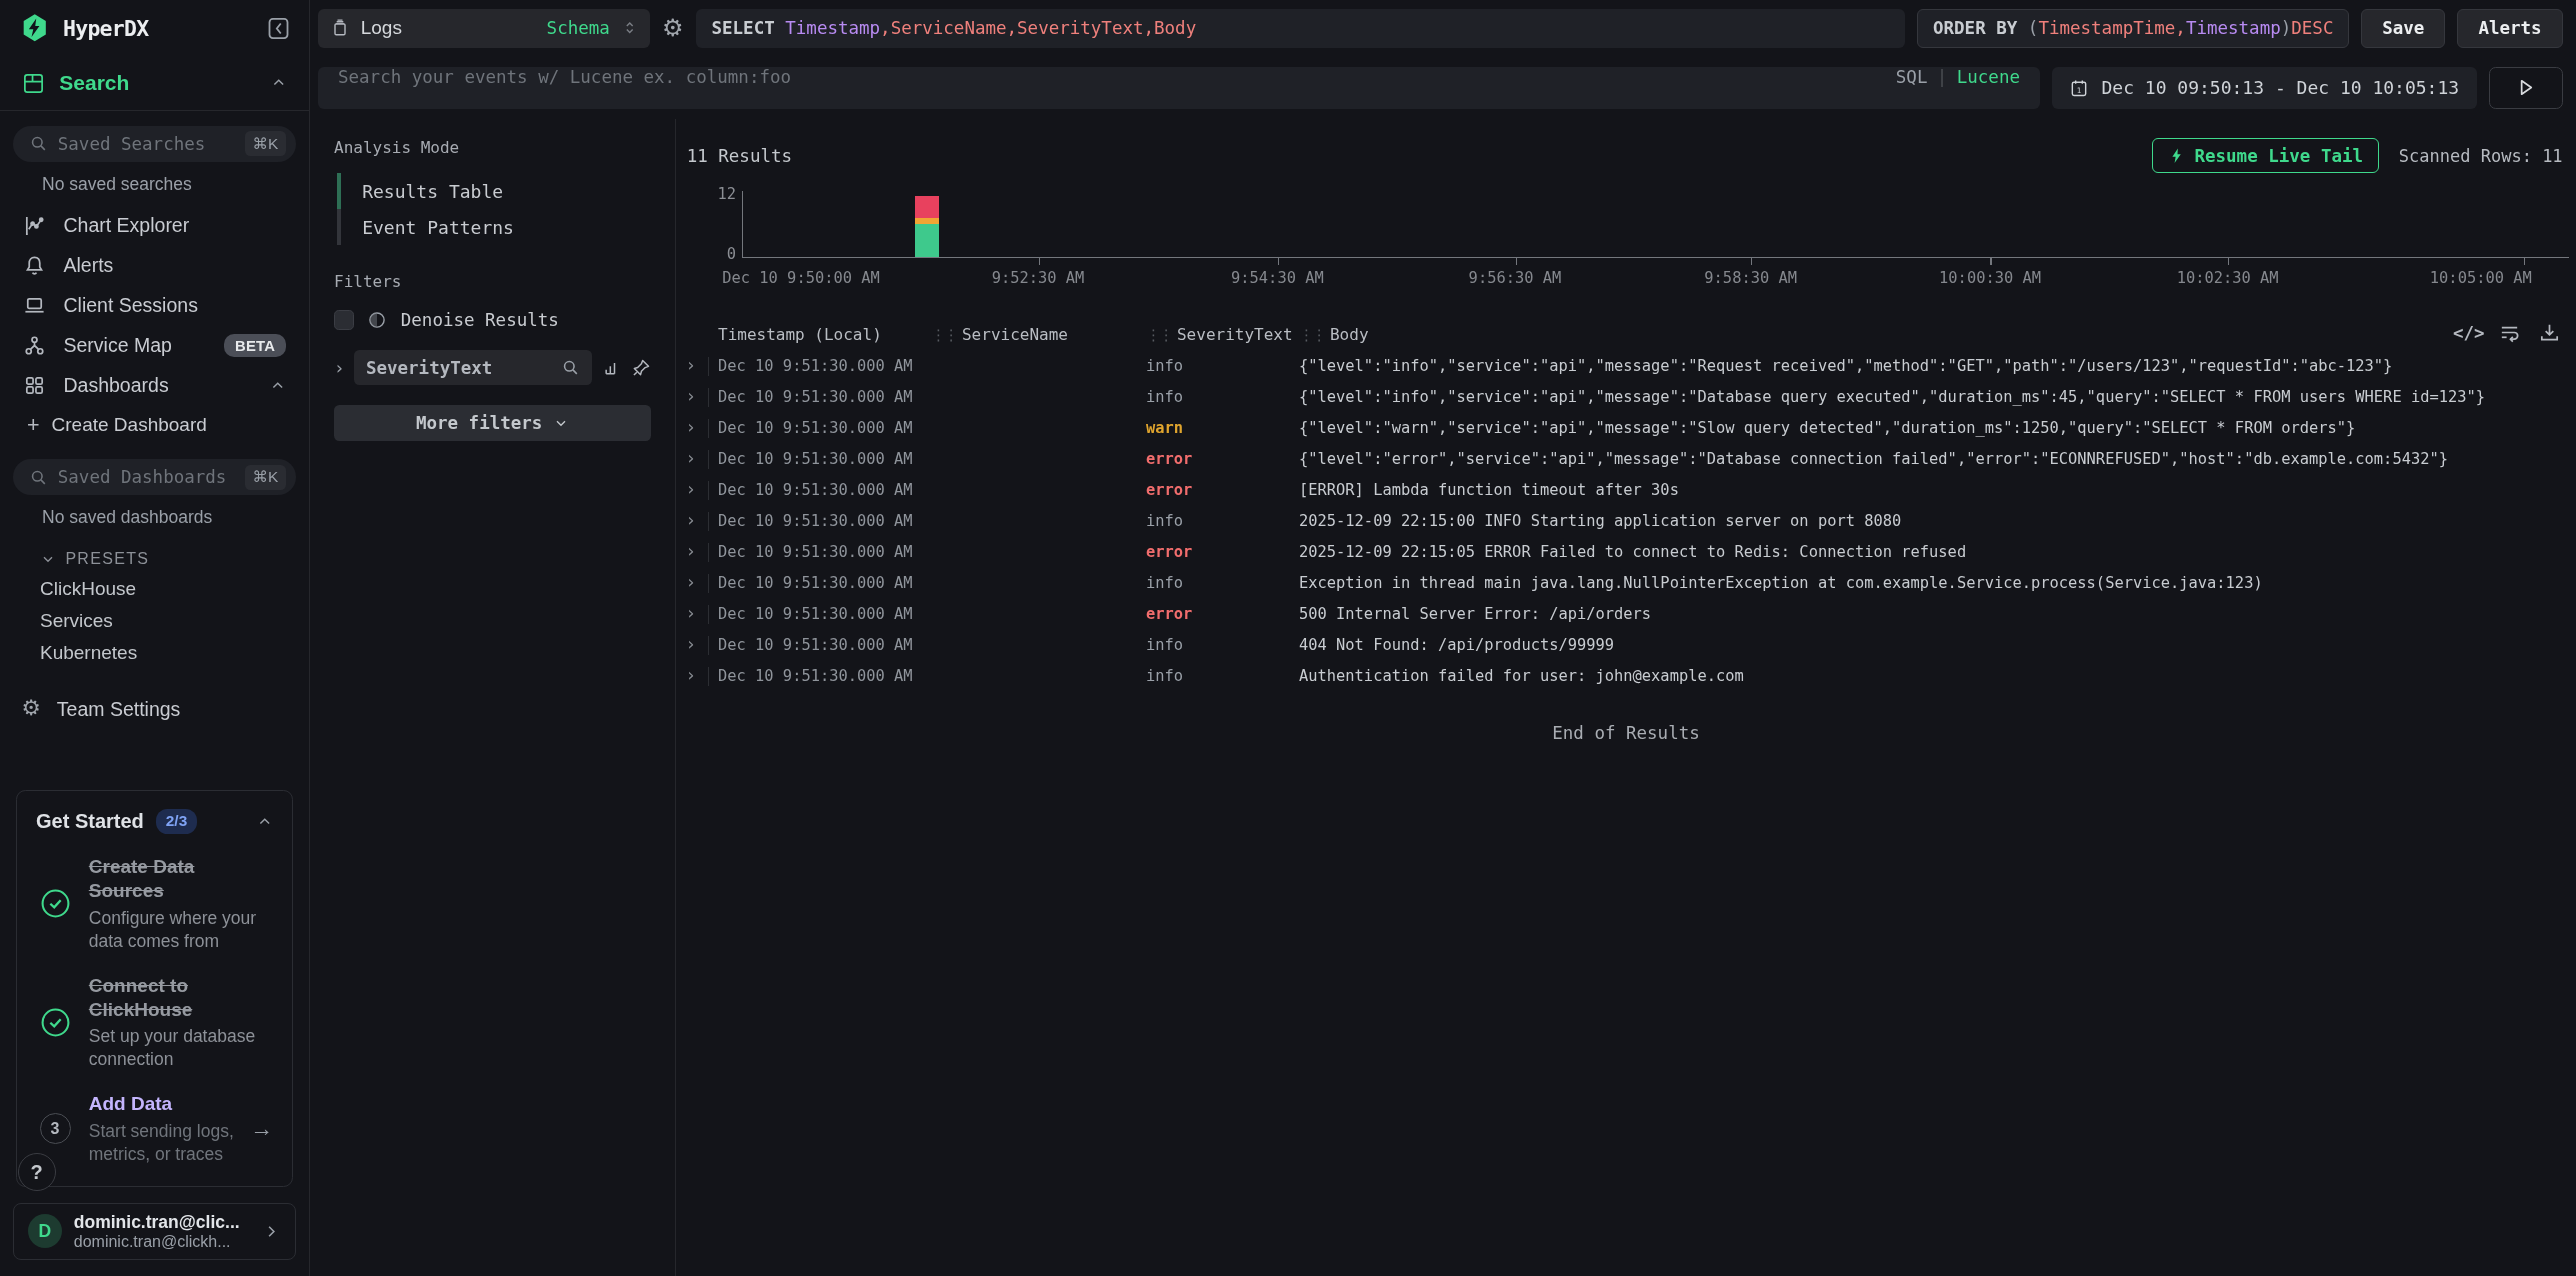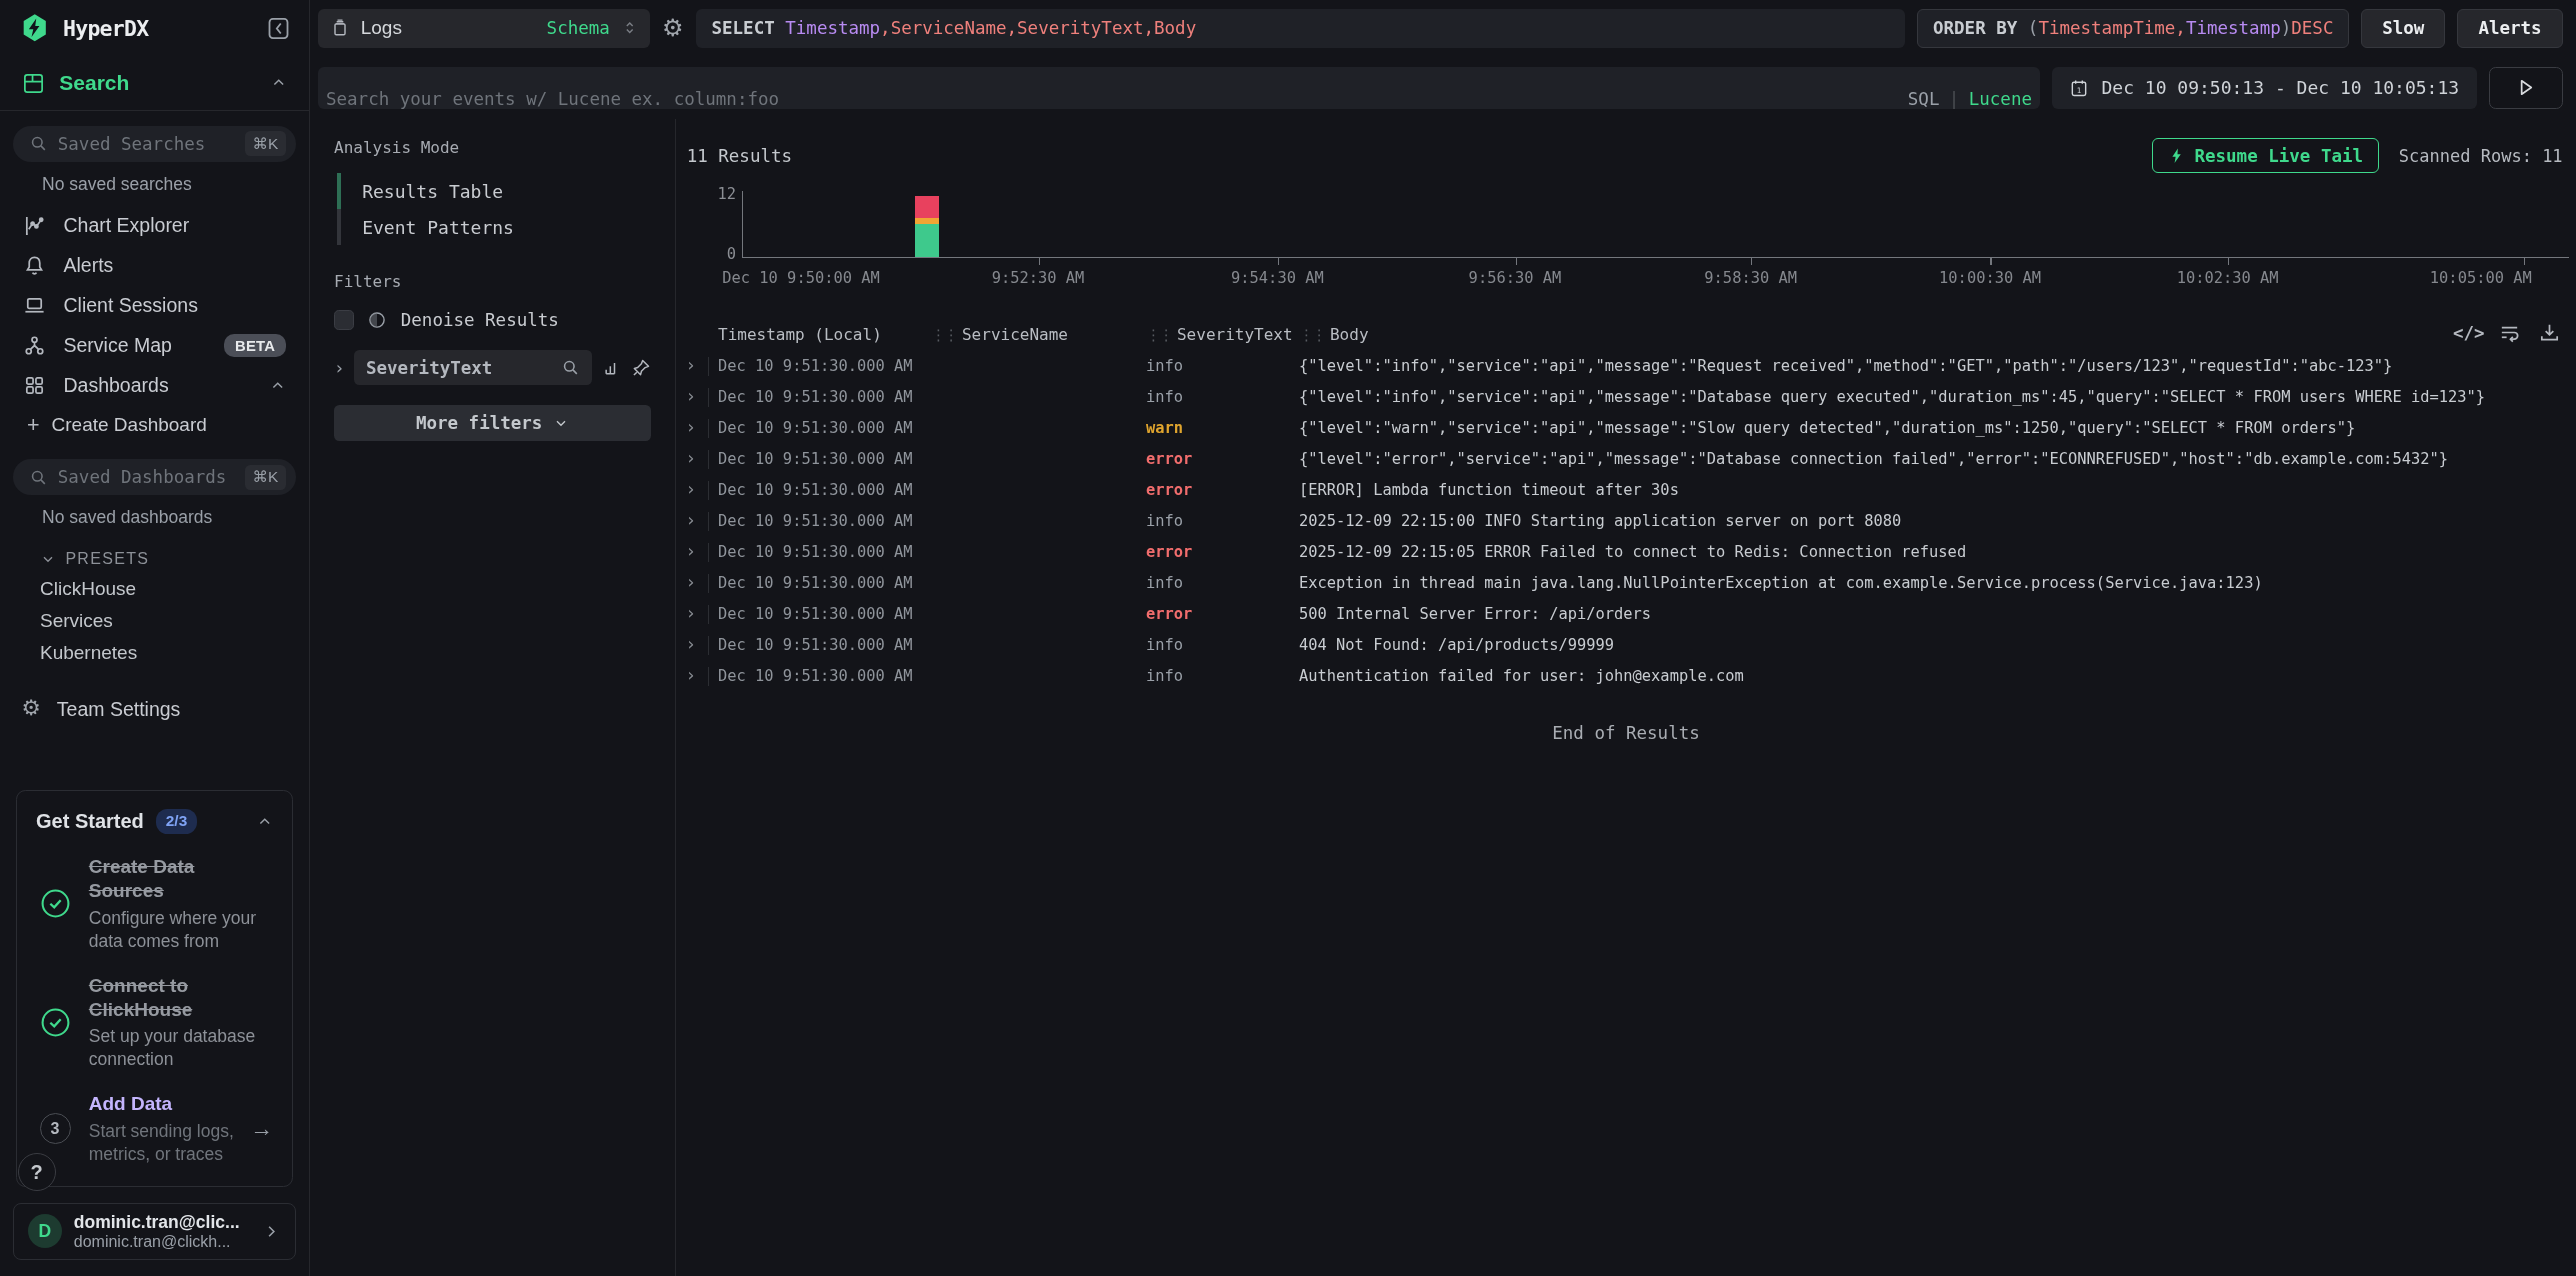--- a/index.html
+++ b/index.html
@@ -78,21 +78,21 @@
   .help-btn{ position:absolute; left:17.5px; bottom:86px; width:38px; height:38px; border-radius:50%; border:1.3px solid #3a3c42; background:var(--bg); color:#c4c8cd; font-size:20px; font-weight:bold; display:flex; align-items:center; justify-content:center; cursor:pointer; }
   .user-card{ margin:0 13.4px 17.5px 13.4px; border:1.3px solid var(--box3); border-radius:8px; padding:8px 13.4px; display:flex; align-items:center; gap:12px; cursor:pointer; }
   .avatar{ width:34px; height:34px; border-radius:50%; background:#1d3b30; color:var(--green); font-weight:bold; font-size:17.5px; display:flex; align-items:center; justify-content:center; flex:none; }
   .user-lines{ flex:1; min-width:0; }
   .user-name{ font-size:17.5px; font-weight:bold; color:#e2e5e9; white-space:nowrap; }
   .user-email{ font-size:16px; color:var(--t3); white-space:nowrap; }
 
   
   .content{ flex:1; display:flex; flex-direction:column; min-width:0; }
   .searchrow{ height:63px; flex:none; display:flex; align-items:center; gap:12px; padding:0 13.4px 0 8px; }
-  .search-input-box{ flex:1; height:42px; background:var(--box); border-radius:6px; display:flex; align-items:flex-end; padding:0 8px; gap:21px; }
+  .search-input-box{ flex:1; height:42px; background:var(--box); border-radius:6px; display:flex; align-items:flex-start; padding:0 20px; gap:21px; }
   .search-input-box input{ flex:1; background:transparent; border:none; outline:none; font-family:var(--mono); font-size:17.5px; color:var(--t2); }
   .search-input-box input::placeholder{ color:var(--t4); }
   .lang-toggle{ display:flex; align-items:center; gap:9.4px; font-family:var(--mono); font-size:17.5px; flex:none; }
   .lang-sql{ color:var(--t3); }
   .lang-sep{ color:#4a4d53; }
   .lang-lucene{ color:var(--green); }
   .date-box{ height:42px; flex:none; background:var(--box); border-radius:6px; display:flex; align-items:center; gap:12px; padding:0 17.5px; font-family:var(--mono); font-size:18px; color:#cfd3d8; cursor:pointer; }
   .play-btn{ width:74px; height:42px; flex:none; border:1.3px solid #3a3c42; border-radius:6.7px; background:transparent; display:flex; align-items:center; justify-content:center; cursor:pointer; }
 
   .workspace{ flex:1; display:flex; min-height:0; }
@@ -194,21 +194,21 @@
       </div>
       <span class="icon">
           <span class="gear-glyph">⚙</span>
         </span>
       <div class="query-box">
         <span class="kw">SELECT</span>&nbsp;<span class="fld-purple">Timestamp</span><span class="fld-salmon">,ServiceName,SeverityText,Body</span>
       </div>
       <div class="orderby-box">
         <span class="kw">ORDER BY</span>&nbsp;<span class="paren">(</span><span class="fld-salmon">TimestampTime,</span><span class="fld-purple"> Timestamp</span><span class="paren">)</span><span class="fld-salmon"> DESC</span>
       </div>
-      <button class="tb-btn">Slow</button>
+      <button class="tb-btn">Save</button>
       <button class="tb-btn">Alerts</button>
     </div>
   </div>
 
   <div class="mid">
 
     <div class="sidebar">
       <div class="side-head">
         <span class="icon nav-icon">
           <svg viewBox="0 0 24 24" width="23" height="23" fill="none" stroke="#3fd98c" stroke-width="1.8">

